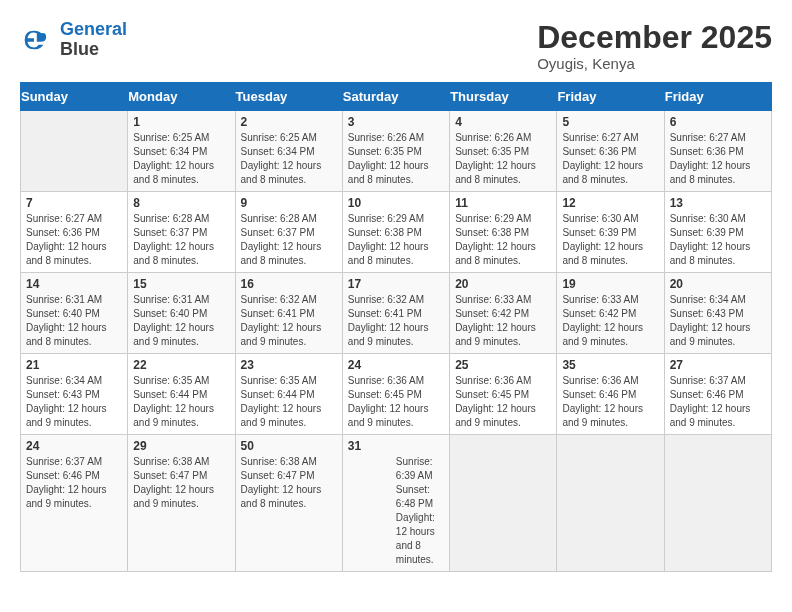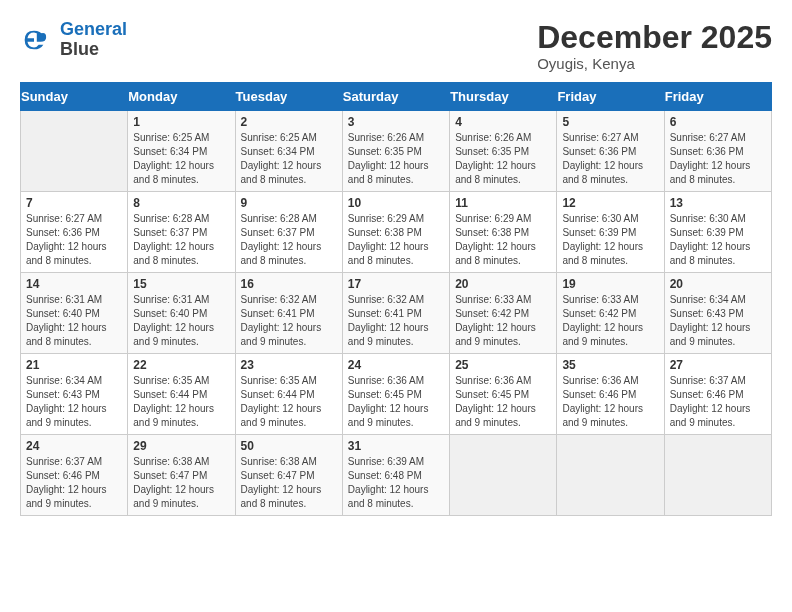--- a/index.html
+++ b/index.html
@@ -309,21 +309,21 @@
 Daylight: 12 hours and 9 minutes.</div>
         </td>
         <td>
           <span class="day-number">50</span>
           <div class="day-info" style="white-space: pre-line;">Sunrise: 6:38 AM
 Sunset: 6:47 PM
 Daylight: 12 hours and 8 minutes.</div>
         </td>
         <td>
           <span class="day-number">31</span>
-          <div class="day-info" style="white-space: pre-line;">Sunrise: 6:39 AM
+          <div class="day-info" style="white-space: pre-line; margin-left: 48px;">Sunrise: 6:39 AM
 Sunset: 6:48 PM
 Daylight: 12 hours and 8 minutes.</div>
         </td>
         <td class="empty-cell"></td>
         <td class="empty-cell"></td>
         <td class="empty-cell"></td>
       </tr>
     </tbody>
 </table>
 

